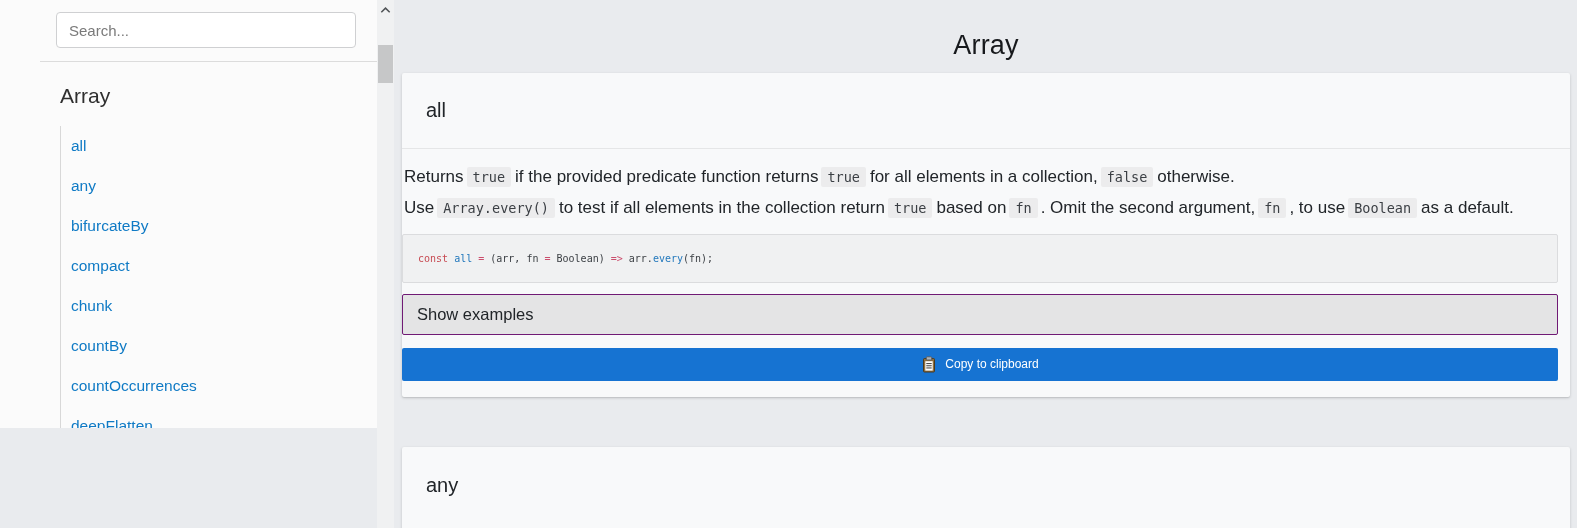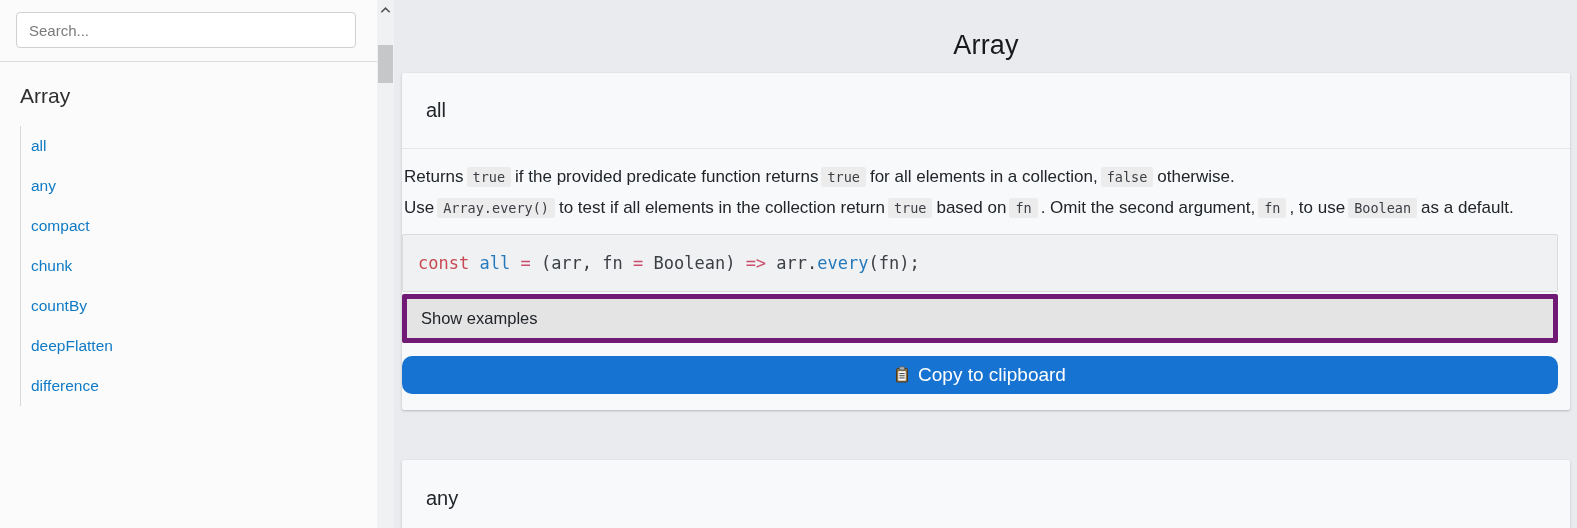--- a/index.html
+++ b/index.html
@@ -6,22 +6,23 @@
   html, body { width: 1577px; height: 528px; overflow: hidden; }
   body {
     font-family: "Liberation Sans", sans-serif;
     color: #212529;
     background: #e9ebee;
   }
   .app { display: flex; width: 1577px; height: 528px; }
 
   
   .sidebar {
-    width: 377px; height: 528px; background: #fbfbfb; flex: 0 0 auto;
+    width: 377px; height: 428px; background: #fbfbfb; flex: 0 0 auto;
     overflow: hidden;
+    padding-left: 40px;
   }
   .search-wrap { padding: 12px 21px 0 16px; }
   .search-input {
     width: 100%; height: 36px;
     border: 1px solid #cfd0d2; border-radius: 4px;
     background: #ffffff; padding: 0 12px;
     font-family: "Liberation Sans", sans-serif;
     font-size: 15px; color: #333; outline: none;
   }
   .search-input::placeholder { color: #7a7a7a; }
@@ -75,35 +76,35 @@
   .desc { font-size: 17px; line-height: 1.55; margin: 5px 2px; color: #212529; }
   .inline-code {
     font-family: "DejaVu Sans Mono", monospace;
     font-size: 13.5px; background: #ececed; color: #3b3f44;
     padding: 2px 6px; border-radius: 2px; margin: 0 3px;
     white-space: nowrap;
   }
   .code-block {
     margin-top: 12px; background: #f0f1f2; border: 1px solid #dbdcde;
     border-radius: 2px; padding: 18px 15px;
-    font-family: "DejaVu Sans Mono", monospace; font-size: 17px;
+    font-family: "DejaVu Sans Mono", monospace; font-size: 10px;
     white-space: pre; color: #3c4045;
   }
   .tok-keyword  { color: #c74a52; }
   .tok-function { color: #2479bd; }
   .tok-operator { color: #cb4e6d; }
   .tok-plain    { color: #3c4045; }
   .show-examples {
-    margin-top: 2px; background: #e4e4e5; border: 5px solid #701a75;
+    margin-top: 11px; background: #e4e4e5; border: 1px solid #701a75;
     border-radius: 2px; padding: 10px 14px; font-size: 16.5px; color: #212529;
     cursor: pointer;
   }
   .copy-btn {
-    margin-top: 13px; width: 100%; border: none; border-radius: 10px;
-    background: #1673d2; color: #ffffff; font-size: 19px;
+    margin-top: 13px; width: 100%; border: none; border-radius: 2px;
+    background: #1673d2; color: #ffffff; font-size: 12px;
     font-family: "Liberation Sans", sans-serif;
     padding: 8px 0; cursor: pointer;
     display: flex; align-items: center; justify-content: center; gap: 8px;
   }
   .card-partial { margin-bottom: 0; min-height: 140px; }
   .card-partial .card-header { border-bottom: none; padding: 27px 24px; }
 </style>
 </head>
 <body>
 
@@ -119,33 +120,39 @@
 
         <li>
           <a href="#">all</a>
         </li>
 
         <li>
           <a href="#">any</a>
         </li>
 
 
+        <li>
+          <a href="#">bifurcateBy</a>
+        </li>
 
         <li>
           <a href="#">compact</a>
         </li>
 
         <li>
           <a href="#">chunk</a>
         </li>
 
         <li>
           <a href="#">countBy</a>
         </li>
 
+        <li>
+          <a href="#">countOccurrences</a>
+        </li>
 
         <li>
           <a href="#">deepFlatten</a>
         </li>
 
         <li>
           <a href="#">difference</a>
         </li>
       </ul>
   </aside>

